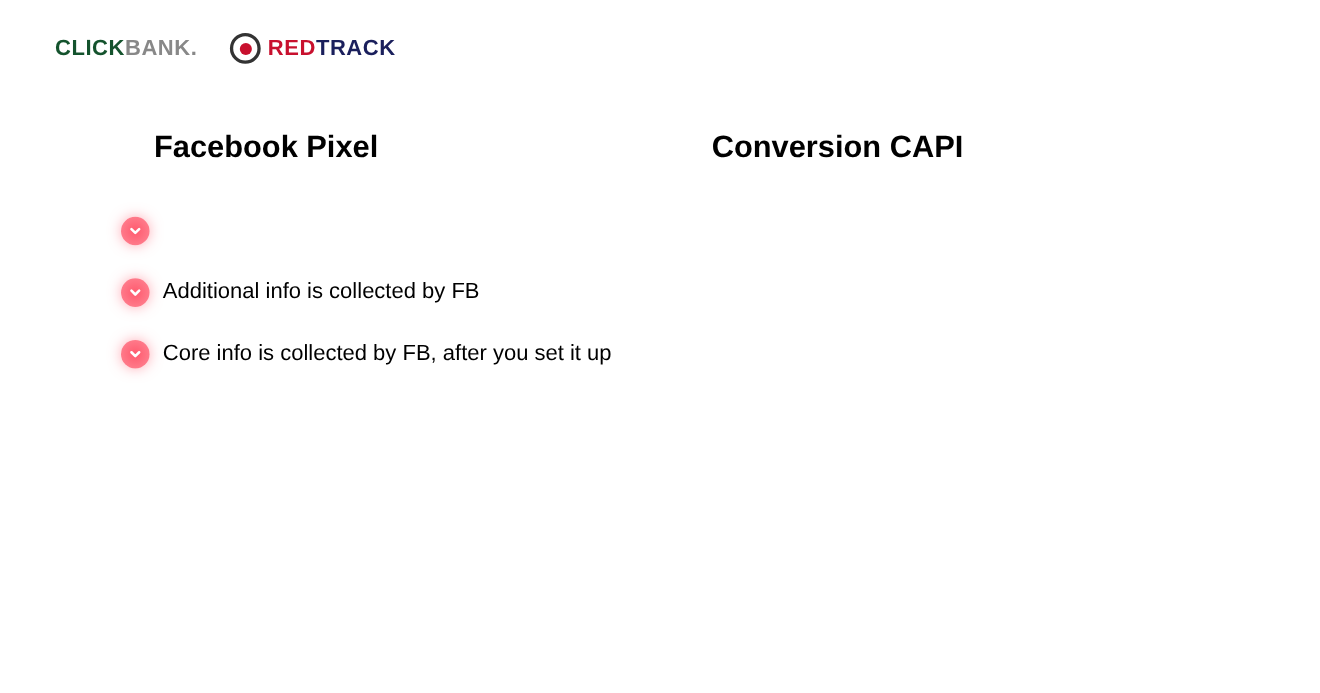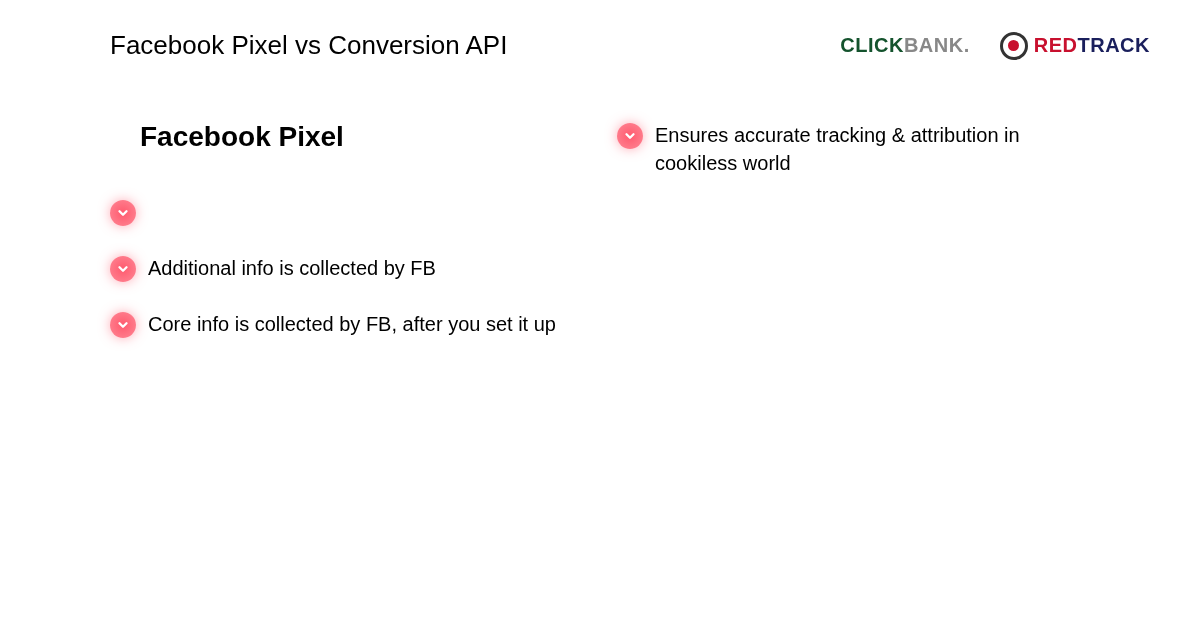--- a/index.html
+++ b/index.html
@@ -116,21 +116,20 @@
       font-size: 20px;
       line-height: 1.4;
       color: #000;
       font-weight: 400;
     }
   </style>
 </head>
 <body>
 
 <div class="header">
-  <div class="page-title">Facebook Pixel vs Conversion API</div>
   <div class="logos">
     <div class="clickbank">
       <span class="click">CLICK</span><span class="bank">BANK.</span>
     </div>
     <div class="redtrack">
       <div class="redtrack-icon"></div>
       <span>
         <span class="red">RED</span><span class="track">TRACK</span>
       </span>
     </div>
@@ -159,22 +158,15 @@
       <div class="item-icon">
         <svg viewBox="0 0 24 24" fill="none" stroke="#fff" stroke-width="4" stroke-linecap="round" stroke-linejoin="round">
             <polyline points="6 9 12 15 18 9"></polyline>
           </svg>
       </div>
       <div class="item-text">Core info is collected by FB, after you set it up</div>
     </div>
   </div>
 
   <div class="column">
-    <div class="item">
-      <div class="item-icon">
-        <svg viewBox="0 0 24 24" fill="none" stroke="#fff" stroke-width="4" stroke-linecap="round" stroke-linejoin="round">
-            <polyline points="6 9 12 15 18 9"></polyline>
-          </svg>
-      </div>
-      <div class="item-text">Ensures accurate tracking &amp; attribution in cookiless world</div>
-    </div>
+    <div class="column-title">Conversion CAPI</div>
   </div>
 </div>
 
 </body></html>

